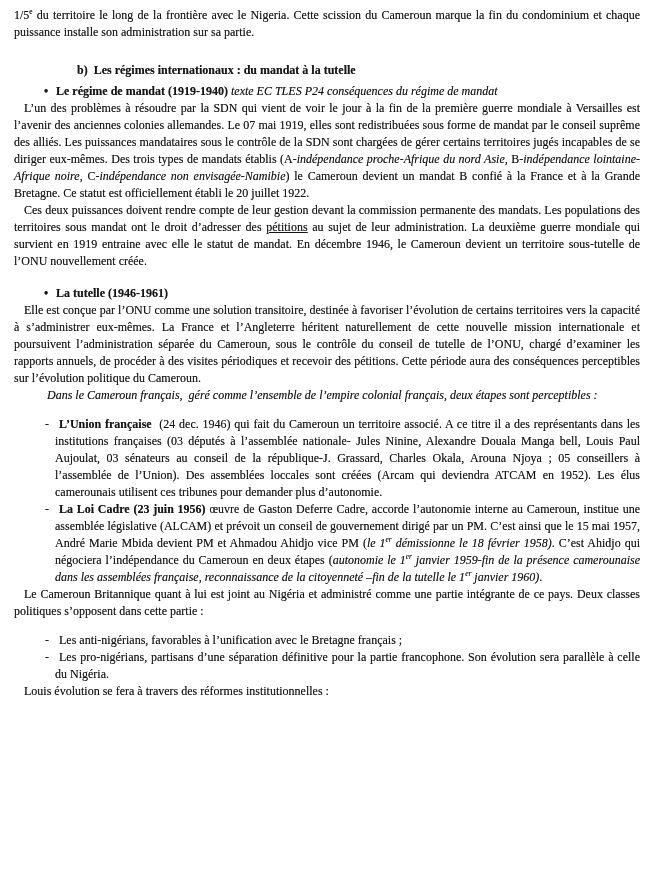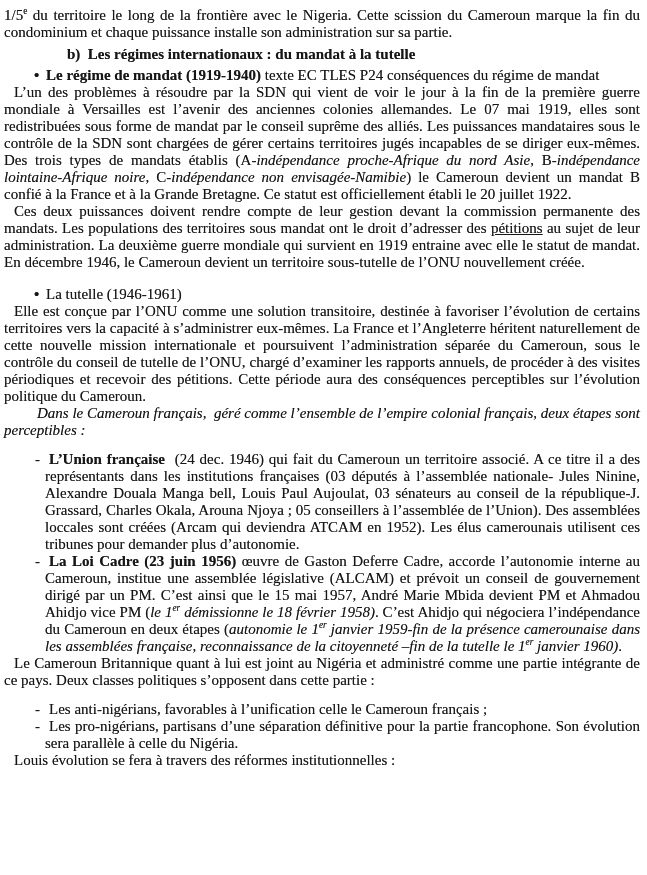--- a/index.html
+++ b/index.html
@@ -9,37 +9,37 @@
   }
   body {
     width: 647px;
     height: 875px;
     overflow: hidden;
   }
   .page {
     box-sizing: border-box;
     width: 647px;
     height: 875px;
-    padding: 7px 7px 0 4px;
+    padding: 7px 7px 0 14px;
     font-family: "Liberation Serif", "DejaVu Serif", serif;
-    font-size: 15px;
+    font-size: 12px;
     line-height: 17px;
     color: #161616;
     text-shadow: 0 0 0.4px rgba(0,0,0,0.5);
   }
   .block {
     text-align: justify;
     margin-top: 0;
   }
   .block:first-child { margin-top: 0; }
   .paragraph.indent-none { text-indent: 0; }
   .paragraph.indent-small { text-indent: 10px; }
   .paragraph.indent-large { text-indent: 33px; font-style: italic; }
   .heading {
-    margin-top: 5px;
+    margin-top: 21px;
     padding-left: 63px;
     text-align: left;
     font-weight: bold;
   }
   .bullet {
     position: relative;
     padding-left: 42px;
     margin-top: 15px;
   }
   .heading + .bullet { margin-top: 4px; }
@@ -68,26 +68,26 @@
     vertical-align: super;
   }
 </style>
 </head>
 <body>
 
 <div class="page">
   <div id="doc-body">
       <div class="block paragraph indent-none"><span>1/5</span><sup>e</sup><span> du territoire le long de la frontière avec le Nigeria. Cette scission du Cameroun marque la fin du condominium et chaque puissance installe son administration sur sa partie.</span></div>
       <div class="block heading"><span style="font-weight: bold;">b)&nbsp;&nbsp;Les régimes internationaux : du mandat à la tutelle</span></div>
-      <div class="block bullet"><span class="marker">•</span><span style="font-weight: bold;">Le régime de mandat (1919-1940) </span><span style="">texte EC TLES P24 conséquences du régime de mandat</span></div>
+      <div class="block bullet"><span class="marker">•</span><span style="font-weight: bold;">Le régime de mandat (1919-1940) </span><span style="font-style: italic;">texte EC TLES P24 conséquences du régime de mandat</span></div>
       <div class="block paragraph indent-small"><span>L’un des problèmes à résoudre par la SDN qui vient de voir le jour à la fin de la première guerre mondiale à Versailles est l’avenir des anciennes colonies allemandes. Le 07 mai 1919, elles sont redistribuées sous forme de mandat par le conseil suprême des alliés. Les puissances mandataires sous le contrôle de la SDN sont chargées de gérer certains territoires jugés incapables de se diriger eux-mêmes. Des trois types de mandats établis (A-</span><span style="font-style: italic;">indépendance proche-Afrique du nord Asie</span><span>, B-</span><span style="font-style: italic;">indépendance lointaine-Afrique noire</span><span>, C-</span><span style="font-style: italic;">indépendance non envisagée-Namibie</span><span>) le Cameroun devient un mandat B confié à la France et à la Grande Bretagne. Ce statut est officiellement établi le 20 juillet 1922.</span></div>
       <div class="block paragraph indent-small"><span>Ces deux puissances doivent rendre compte de leur gestion devant la commission permanente des mandats. Les populations des territoires sous mandat ont le droit d’adresser des </span><span style="text-decoration: underline;">pétitions</span><span> au sujet de leur administration. La deuxième guerre mondiale qui survient en 1919 entraine avec elle le statut de mandat. En décembre 1946, le Cameroun devient un territoire sous-tutelle de l’ONU nouvellement créée.</span></div>
-      <div class="block bullet"><span class="marker">•</span><span style="font-weight: normal; margin-top: 8px;">La tutelle (1946-1961)</span></div>
+      <div class="block bullet"><span class="marker">•</span><span style="font-weight: bold; margin-top: 8px;">La tutelle (1946-1961)</span></div>
       <div class="block paragraph indent-small"><span>Elle est conçue par l’ONU comme une solution transitoire, destinée à favoriser l’évolution de certains territoires vers la capacité à s’administrer eux-mêmes. La France et l’Angleterre héritent naturellement de cette nouvelle mission internationale et poursuivent l’administration séparée du Cameroun, sous le contrôle du conseil de tutelle de l’ONU, chargé d’examiner les rapports annuels, de procéder à des visites périodiques et recevoir des pétitions. Cette période aura des conséquences perceptibles sur l’évolution politique du Cameroun.</span></div>
       <div class="block paragraph indent-large"><span>Dans le Cameroun français,&nbsp; géré comme l’ensemble de l’empire colonial français, deux étapes sont perceptibles :</span></div>
       <div class="block dash"><span class="marker">-</span><span style="font-weight: bold;">L’Union française</span><span>&nbsp; (24 dec. 1946) qui fait du Cameroun un territoire associé. A ce titre il a des représentants dans les institutions françaises (03 députés à l’assemblée nationale- Jules Ninine, Alexandre Douala Manga bell, Louis Paul Aujoulat, 03 sénateurs au conseil de la république-J. Grassard, Charles Okala, Arouna Njoya ; 05 conseillers à l’assemblée de l’Union). Des assemblées loccales sont créées (Arcam qui deviendra ATCAM en 1952). Les élus camerounais utilisent ces tribunes pour demander plus d’autonomie.</span></div>
       <div class="block dash"><span class="marker">-</span><span style="font-weight: bold;">La Loi Cadre (23 juin 1956)</span><span> œuvre de Gaston Deferre Cadre, accorde l’autonomie interne au Cameroun, institue une assemblée législative (ALCAM) et prévoit un conseil de gouvernement dirigé par un PM. C’est ainsi que le 15 mai 1957, André Marie Mbida devient PM et Ahmadou Ahidjo vice PM (</span><span style="font-style: italic;">le 1</span><sup style="font-style: italic;">er</sup><span style="font-style: italic;"> démissionne le 18 février 1958)</span><span>. C’est Ahidjo qui négociera l’indépendance du Cameroun en deux étapes (</span><span style="font-style: italic;">autonomie le 1</span><sup style="font-style: italic;">er</sup><span style="font-style: italic;"> janvier 1959-fin de la présence camerounaise dans les assemblées française, reconnaissance de la citoyenneté –fin de la tutelle le 1</span><sup style="font-style: italic;">er</sup><span style="font-style: italic;"> janvier 1960)</span><span>.</span></div>
       <div class="block paragraph indent-small"><span>Le Cameroun Britannique quant à lui est joint au Nigéria et administré comme une partie intégrante de ce pays. Deux classes politiques s’opposent dans cette partie :</span></div>
-      <div class="block dash"><span class="marker">-</span><span>Les anti-nigérians, favorables à l’unification celle le Cameroun français ;</span></div>
+      <div class="block dash"><span class="marker">-</span><span>Les anti-nigérians, favorables à l’unification avec le Bretagne français ;</span></div>
       <div class="block dash"><span class="marker">-</span><span>Les pro-nigérians, partisans d’une séparation définitive pour la partie francophone. Son évolution sera parallèle à celle du Nigéria.</span></div>
       <div class="block paragraph indent-small"><span>Louis évolution se fera à travers des réformes institutionnelles :</span></div>
     </div>
 </div>
 
 </body></html>

